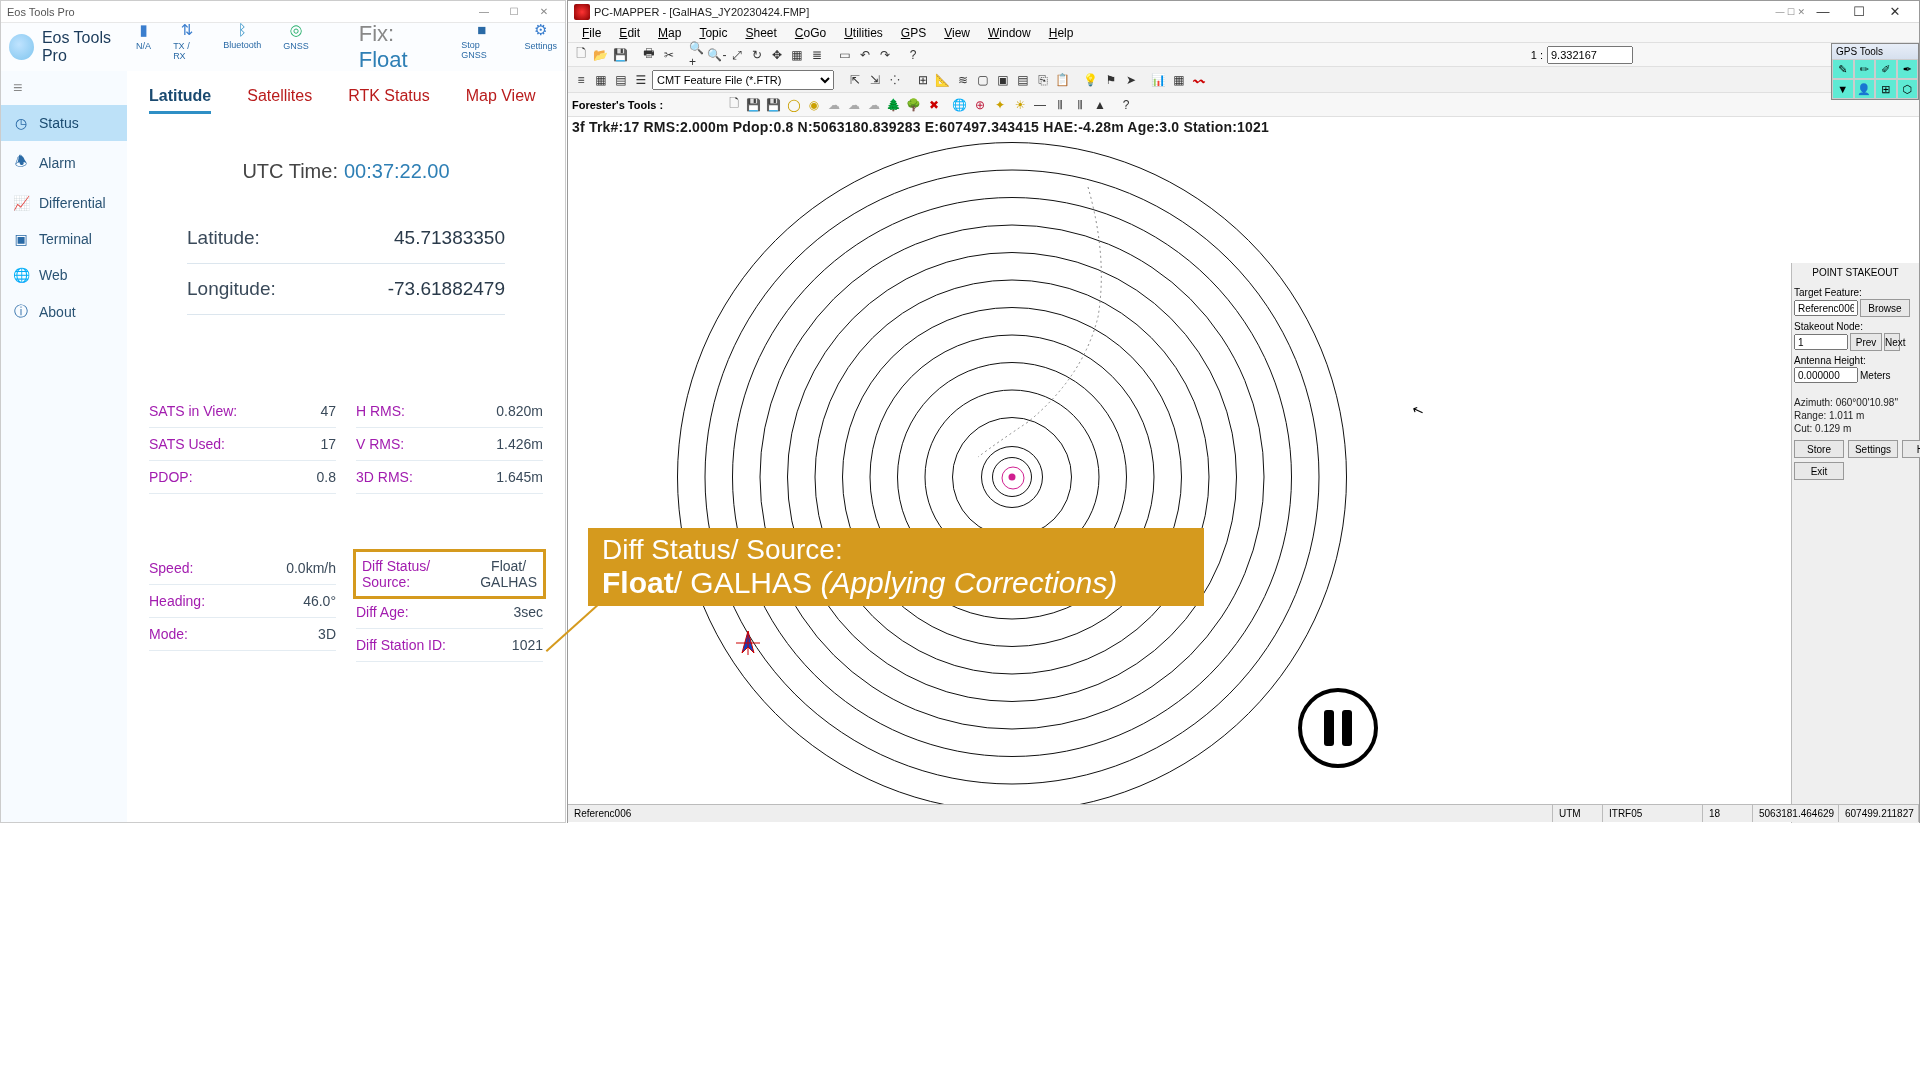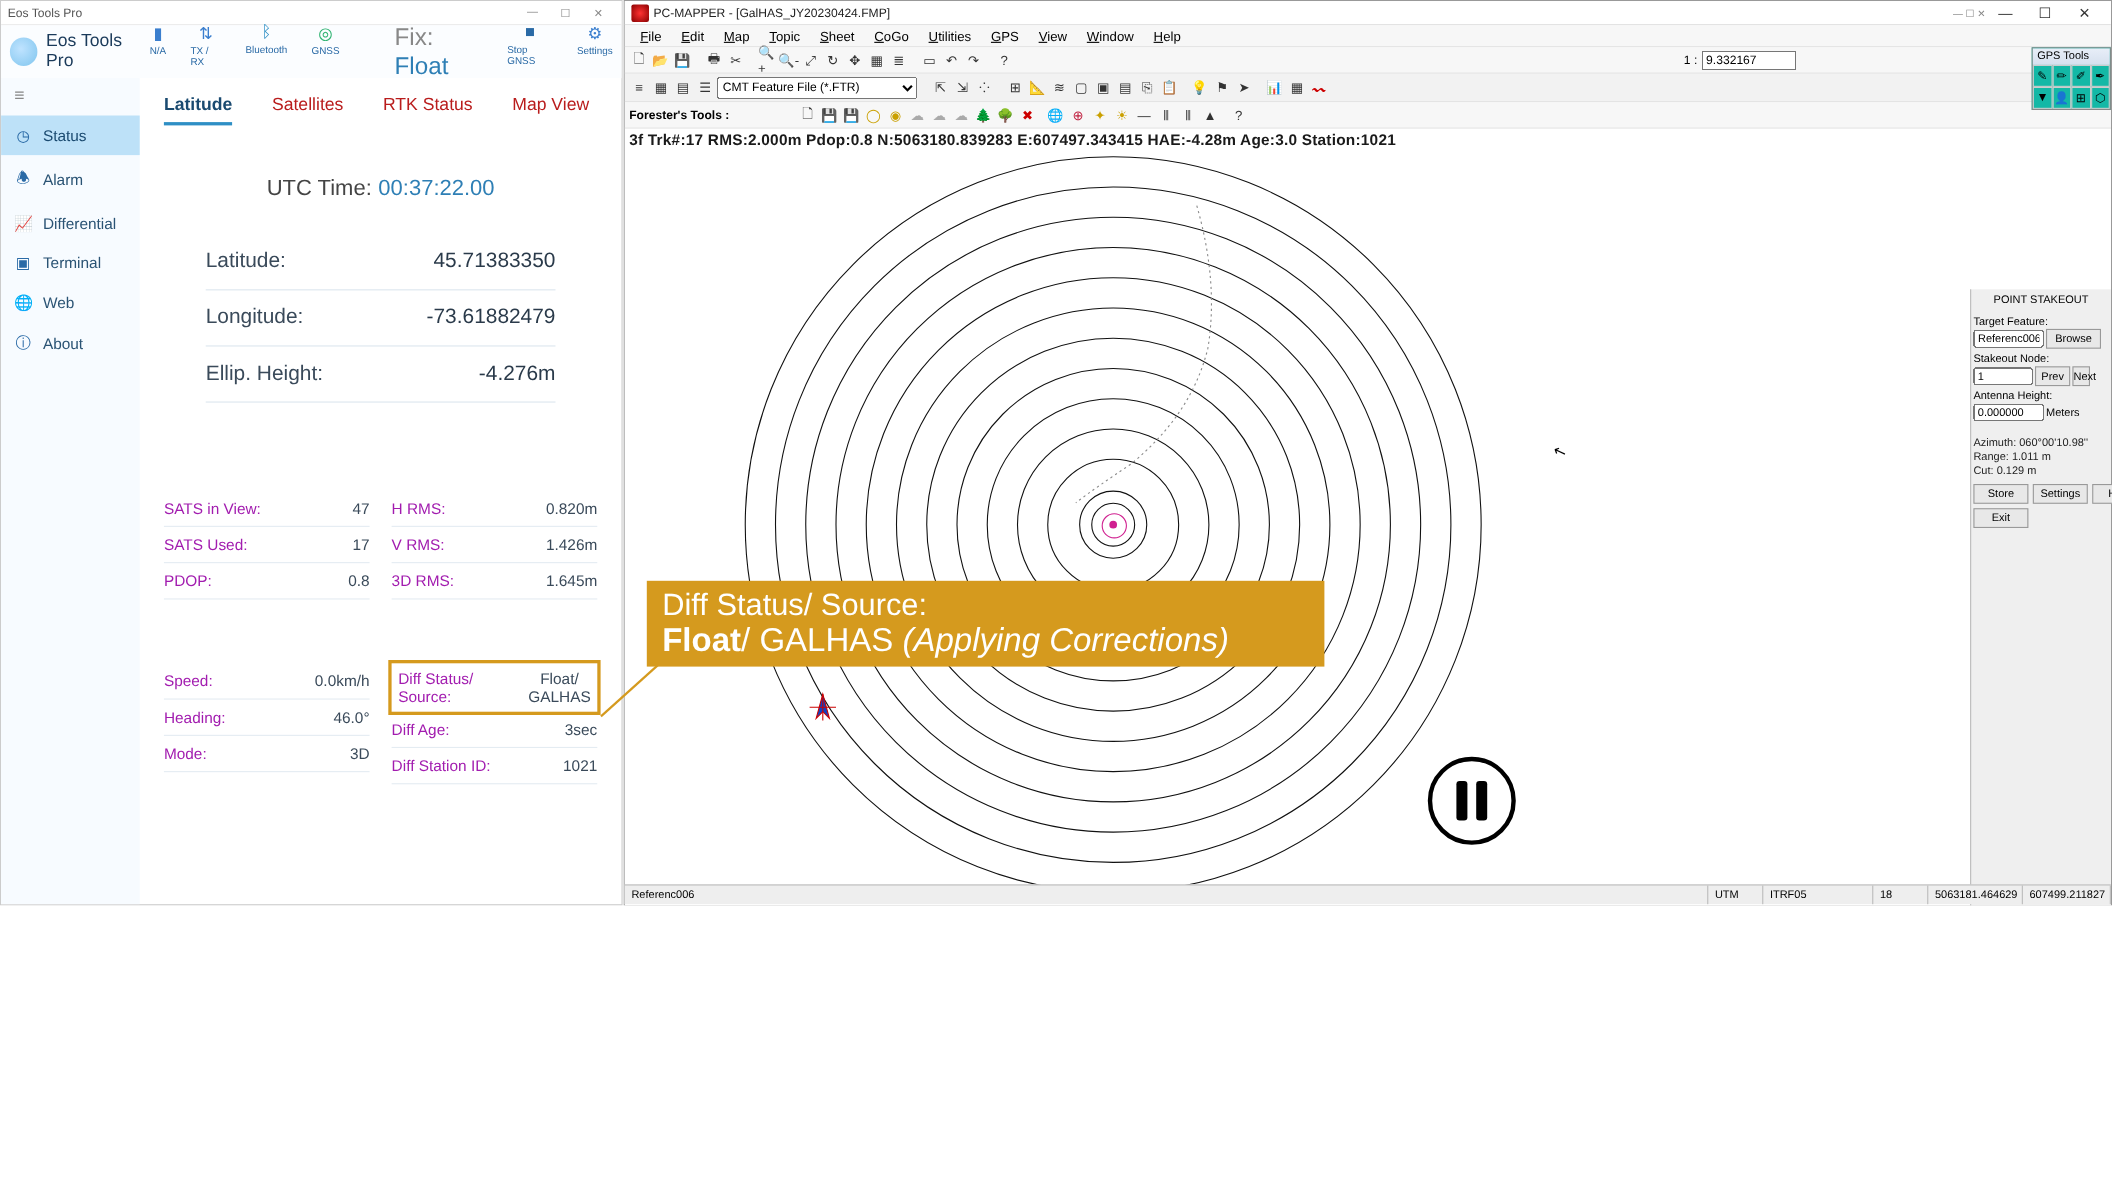--- a/index.html
+++ b/index.html
@@ -74,21 +74,21 @@
 .pcm-canvas { flex: 1; position: relative; background: #fff; overflow: hidden; }
 .pcm-rings { position: absolute; left: 50%; top: 50%; transform: translate(-50%, -50%); }
 .ring { position: absolute; border: 1px solid #111; border-radius: 50%; left: 50%; top: 50%; transform: translate(-50%, -50%); }
 .target-dot { position: absolute; width: 7px; height: 7px; background: #d02090; border-radius: 50%; left: 50%; top: 50%; transform: translate(-50%, -50%); }
 .target-dot::after { content:''; position:absolute; left:-7px; top:-7px; width:21px; height:21px; border:1px solid #d02090; border-radius:50%;}
 .gps-pos { position: absolute; left: 166px; top: 492px; width: 28px; height: 28px; }
 .gps-pos svg { width: 28px; height: 28px; }
 .dotted-path { position: absolute; left: 400px; top: 40px; width: 200px; height: 300px; }
 
 
-.gps-tools { position: absolute; right: 0; top: 42px; width: 72px; border: 1px solid #888; background: #14b8a6; font-size: 10px; }
+.gps-tools { position: absolute; right: 0; top: 42px; width: 88px; border: 1px solid #888; background: #5eead4; font-size: 10px; }
 .gps-tools .hdr { background: linear-gradient(#e8eef8,#d6e0ee); padding: 2px 4px; font-size: 10px; }
 .gps-tools .grid { display: grid; grid-template-columns: repeat(4,1fr); }
 .gps-tools .cell { height: 20px; border: 1px solid #ccc; display:flex; align-items:center; justify-content:center; font-size:11px;}
 
 
 .stakeout { position: absolute; right: 0; top: 126px; width: 128px; bottom: 0; border-left: 1px solid #bbb; background: #efefef; font-size: 10px; padding: 2px 2px;}
 .stakeout .title { text-align: center; font-size: 10px; padding: 2px 0 6px; }
 .stakeout label { display: block; font-size: 10px; margin: 3px 0 1px; }
 .stakeout input[type=text] { width: 64px; height: 16px; font-size: 10px; padding: 0 2px; }
 .stakeout .row { display: flex; align-items: center; gap: 2px; margin-bottom: 4px; flex-wrap: wrap;}
@@ -198,24 +198,20 @@
         <span>UTC Time:</span><span class="val">00:37:22.00</span>
       </div>
       <div class="eos-coords" id="eos-coords">
           <div class="eos-coord-row">
             <span class="lbl">Latitude:</span>
             <span class="val">45.71383350</span>
           </div>
           <div class="eos-coord-row">
             <span class="lbl">Longitude:</span>
             <span class="val">-73.61882479</span>
-          </div>
-          <div class="eos-coord-row">
-            <span class="lbl">Ellip. Height:</span>
-            <span class="val">-4.276m</span>
           </div>
         </div>
       <div class="eos-stats" id="eos-stats1">
           <div class="eos-stat-col">
             <div class="eos-stat-row">
               <span class="lbl" style="white-space:pre-line">SATS in View:</span>
               <span class="val" style="white-space:pre-line; text-align:right">47</span>
             </div>
             <div class="eos-stat-row">
               <span class="lbl" style="white-space:pre-line">SATS Used:</span>

